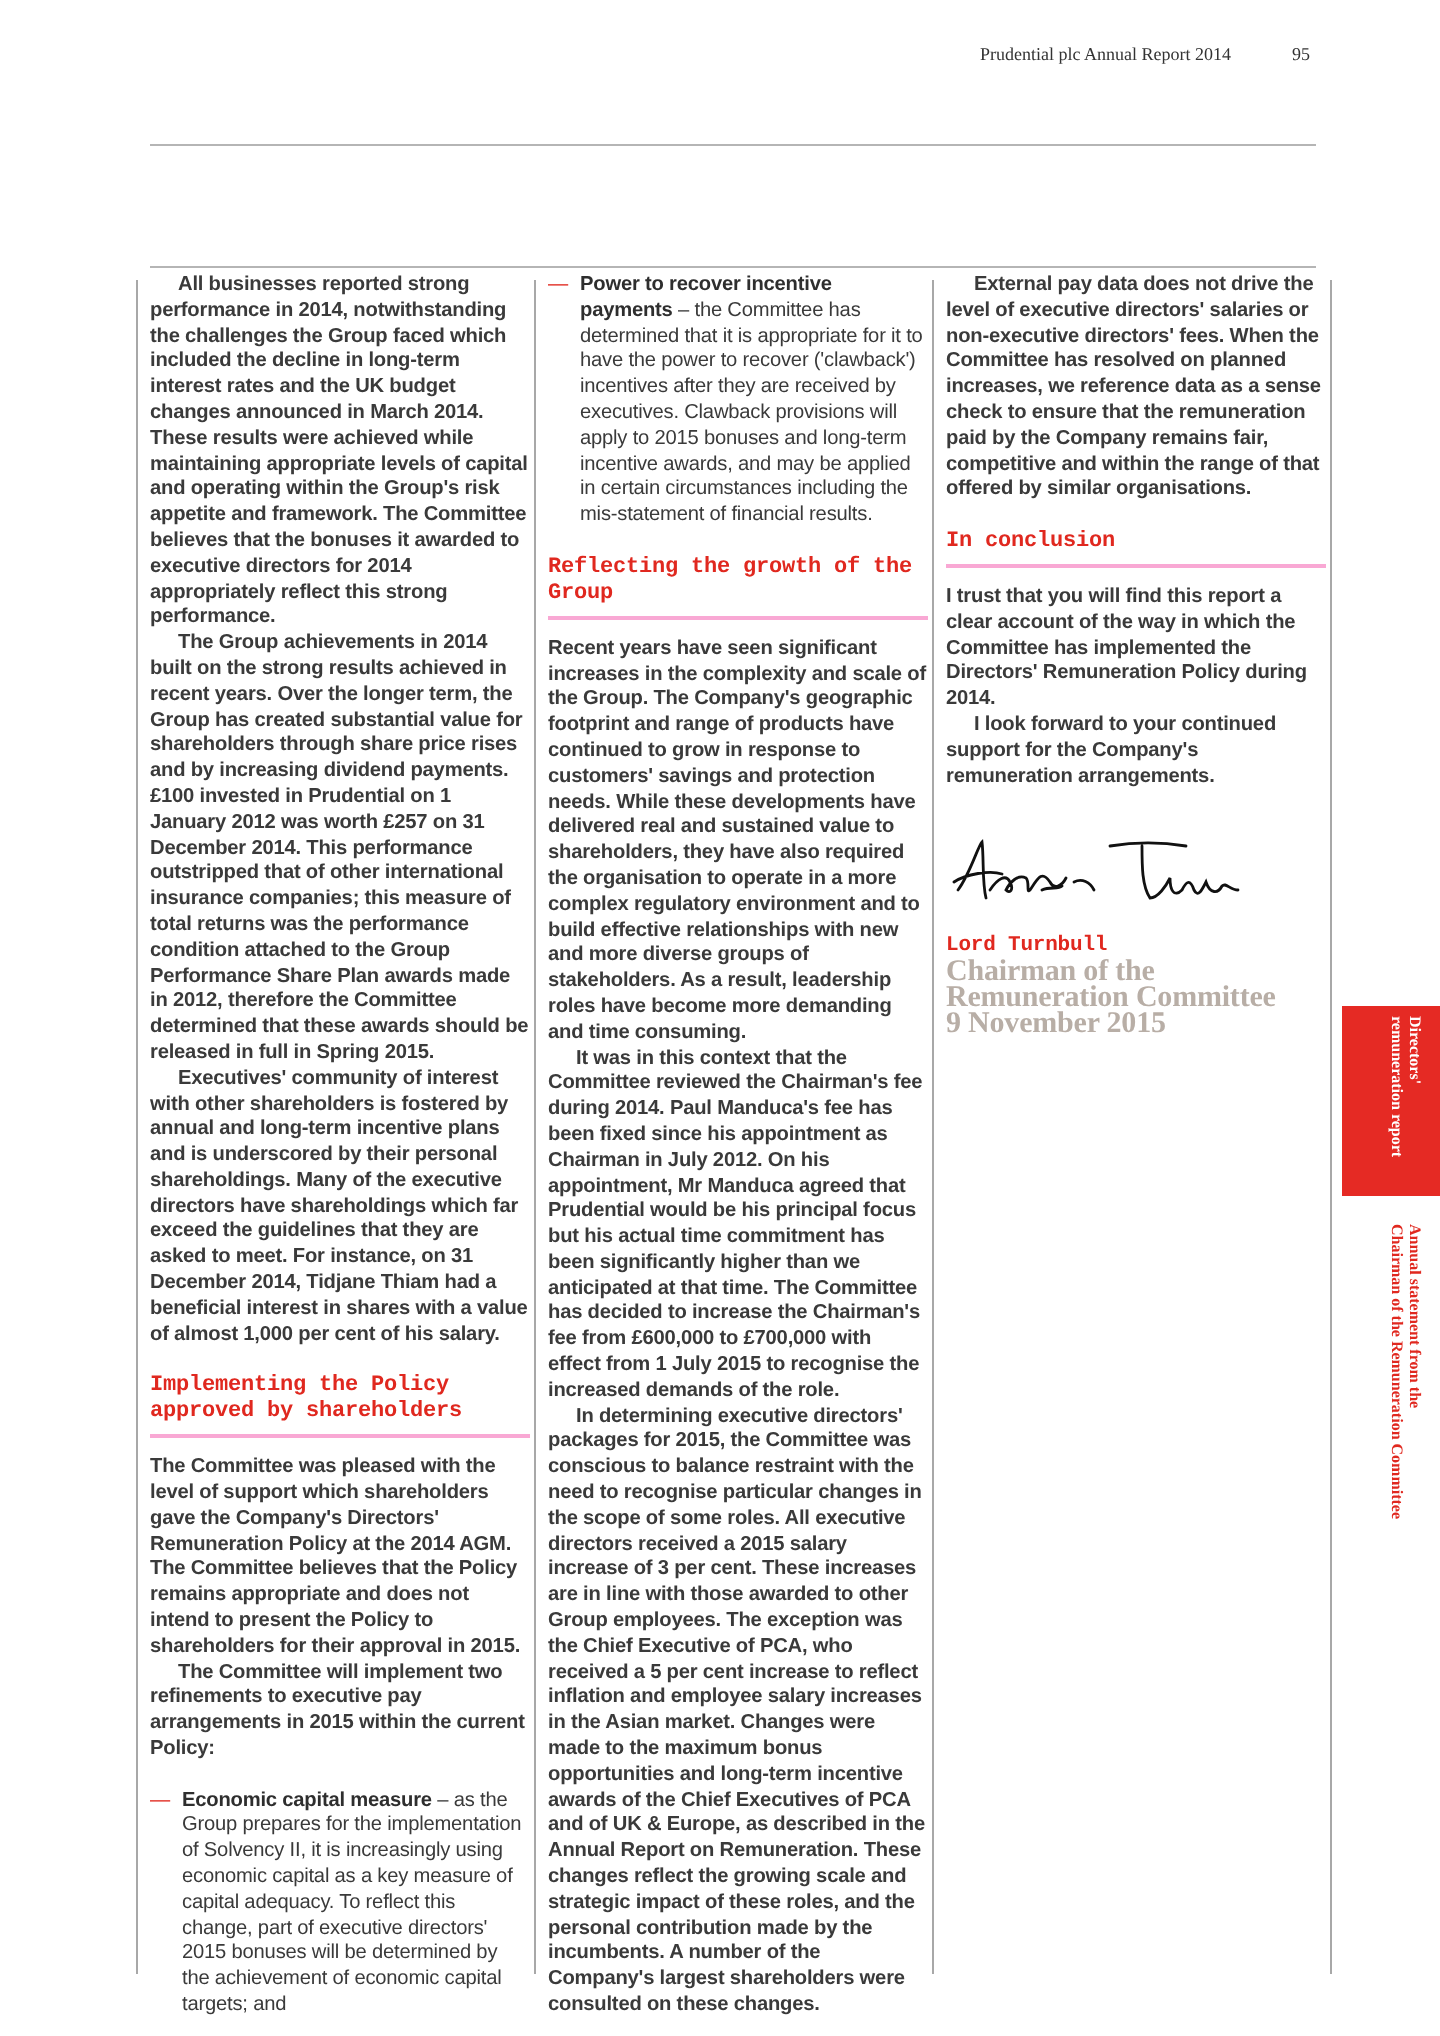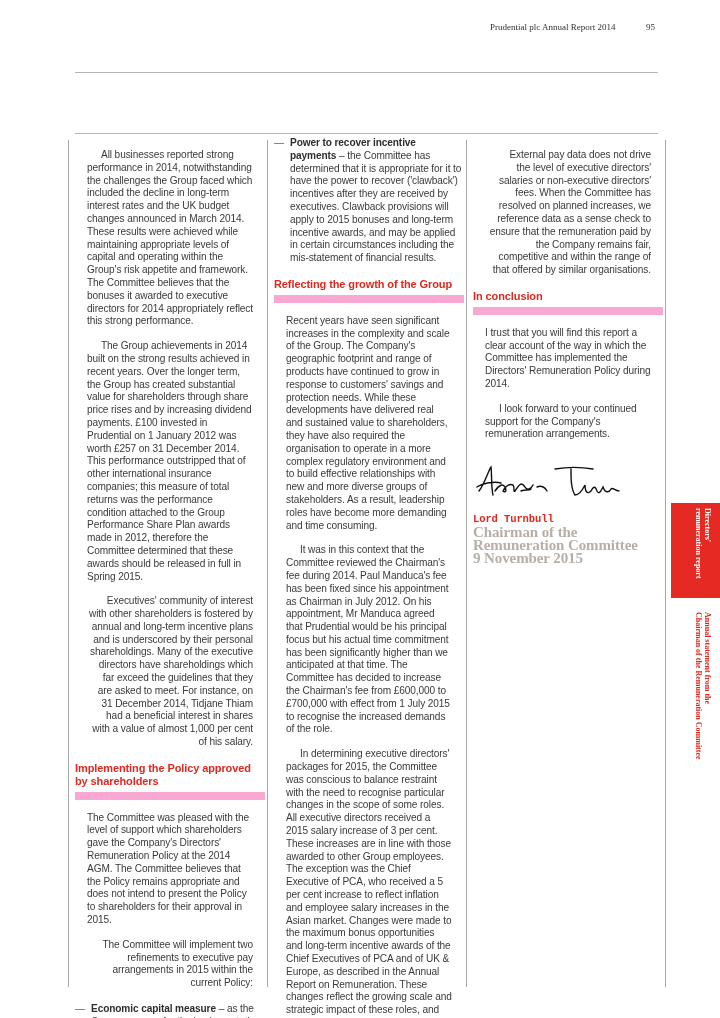--- a/index.html
+++ b/index.html
@@ -17,28 +17,28 @@
   .rule-top { position: absolute; top: 72px; left: 75px; width: 583px; height: 1px; background: #b5b5b5; }
   .rule-cols { position: absolute; top: 133px; left: 75px; width: 583px; height: 1px; background: #b5b5b5; }
 
   .vline { position: absolute; top: 140px; height: 847px; width: 1px; background: #a8a8a8; }
 
   .col {
     position: absolute; top: 137px; width: 190px;
     font-size: 10.1px; line-height: 12.8px; color: #3a3a3a;
     letter-spacing: -0.1px;
   }
-  .col p { margin: 12px; }
+  .col p { margin: 0; font-weight: bold; }
   .col p.indent { text-indent: 14px; }
-  .col p.gap { margin-bottom: 12.8px; text-align: right; }
+  .col p.gap { margin-bottom: 12.8px; }
 
   .section-head {
-    font-family: Liberation Sans, sans-serif; font-weight: bold;
+    font-family: Liberation Mono, monospace; font-weight: bold;
     color: #e0281f; font-size: 11px; line-height: 13px;
-    padding-bottom: 4px; border-bottom: 8px solid #f9a8d4;
+    padding-bottom: 4px; border-bottom: 2px solid #f9a8d4;
     margin-bottom: 9px; letter-spacing: -0.1px;
   }
 
   .bullet { position: relative; padding-left: 16px; }
   .bullet .dash { position: absolute; left: 0; top: 0; color: #e0281f; }
   .bullet .bold-lead { font-weight: bold; color: #2e2e2e; }
 
   .signature { margin: 20px 0 10px 2px; height: 42px; }
   .sig-name {
     font-family: Liberation Mono, monospace; font-weight: bold; color: #e0281f;

